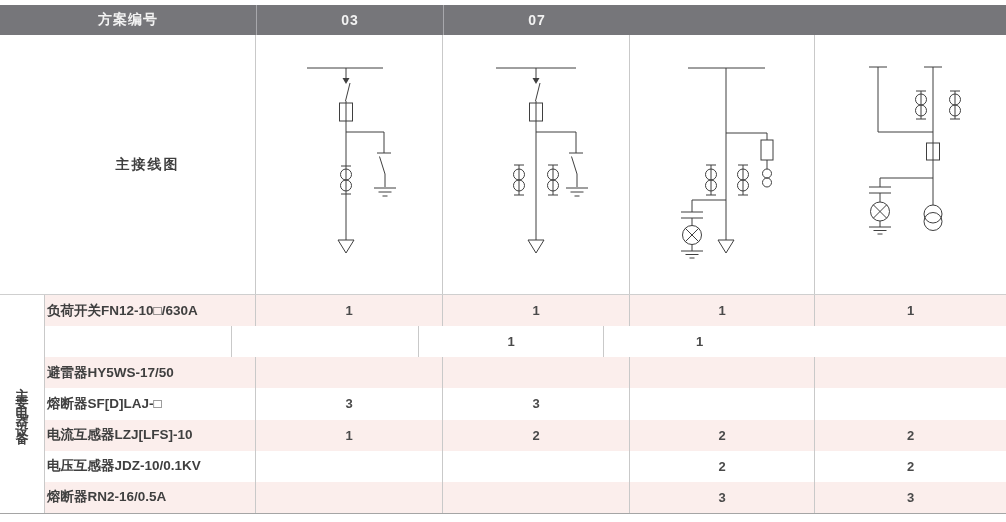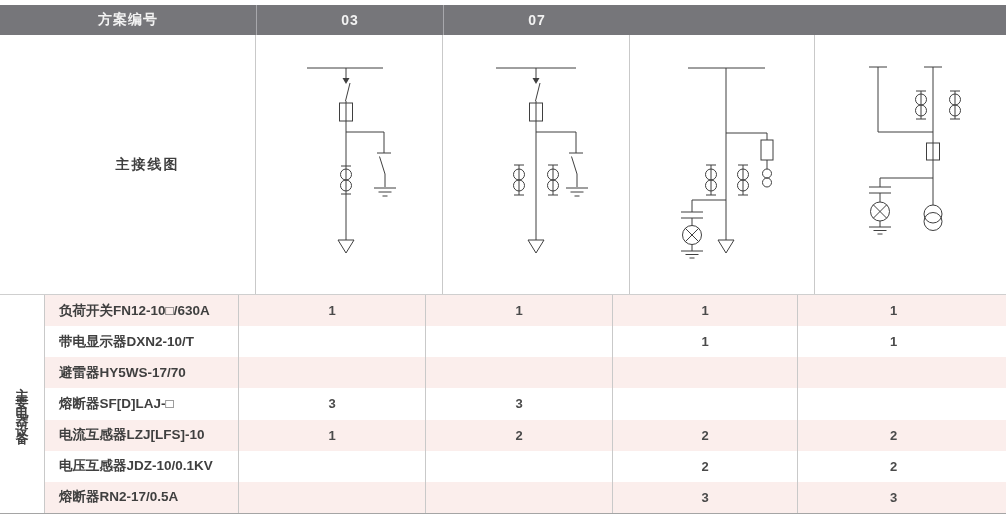--- a/index.html
+++ b/index.html
@@ -27,22 +27,22 @@
   .equip{position:absolute;top:294px;left:0;width:1006px;height:220px;box-sizing:border-box;
     border-top:1px solid #cfcfcf;border-bottom:1px solid #a5a5a5;display:flex;background:#fff;}
   .vcol{width:45px;box-sizing:border-box;border-right:1px solid #c9c9c9;display:flex;
     align-items:center;justify-content:center;background:#fff;}
   .vlabel{writing-mode:vertical-rl;text-orientation:upright;letter-spacing:9px;
     font-size:13px;color:#3f3f3f;line-height:1;}
   .rows{flex:1;display:flex;flex-direction:column;}
   .erow{flex:1;display:flex;}
   .erow:nth-child(odd){background:#fbeeec;}
   .erow:nth-child(even){background:#ffffff;}
-  .name-cell{width:194px;box-sizing:border-box;border-right:1px solid #c9c9c9;display:flex;
-    align-items:center;padding-left:14px;font-size:13.5px;color:#3f3f3f;}
+  .name-cell{width:211px;box-sizing:border-box;border-right:1px solid #c9c9c9;display:flex;
+    align-items:center;padding-left:2px;font-size:13.5px;color:#3f3f3f;}
   .q{box-sizing:border-box;border-right:1px solid #c9c9c9;display:flex;align-items:center;
     justify-content:center;font-size:13px;color:#4a4a4a;}
   .q.q05{width:187px;} .q.q06{width:187px;} .q.q07{width:185px;} .q.q08{width:191px;border-right:none;}
 </style>
 </head>
 <body>
 
 <div id="stage">
 
   <div class="hdr">
@@ -238,29 +238,28 @@
 
       <div class="erow">
         <div class="name-cell">负荷开关FN12-10□/630A</div>
         <div class="q q05">1</div>
         <div class="q q06">1</div>
         <div class="q q07">1</div>
         <div class="q q08">1</div>
       </div>
 
       <div class="erow">
-        <div class="name-cell">带电显示器DXN2-10/T</div>
         <div class="q q05"></div>
         <div class="q q06"></div>
         <div class="q q07">1</div>
         <div class="q q08">1</div>
       </div>
 
       <div class="erow">
-        <div class="name-cell">避雷器HY5WS-17/70</div>
+        <div class="name-cell">避雷器HY5WS-17/50</div>
         <div class="q q05"></div>
         <div class="q q06"></div>
         <div class="q q07"></div>
         <div class="q q08"></div>
       </div>
 
       <div class="erow">
         <div class="name-cell">熔断器SF[D]LAJ-□</div>
         <div class="q q05">3</div>
         <div class="q q06">3</div>
@@ -278,21 +277,21 @@
 
       <div class="erow">
         <div class="name-cell">电压互感器JDZ-10/0.1KV</div>
         <div class="q q05"></div>
         <div class="q q06"></div>
         <div class="q q07">2</div>
         <div class="q q08">2</div>
       </div>
 
       <div class="erow">
-        <div class="name-cell">熔断器RN2-17/0.5A</div>
+        <div class="name-cell">熔断器RN2-16/0.5A</div>
         <div class="q q05"></div>
         <div class="q q06"></div>
         <div class="q q07">3</div>
         <div class="q q08">3</div>
       </div>
 
     </div>
   </div>
 
 </div>

